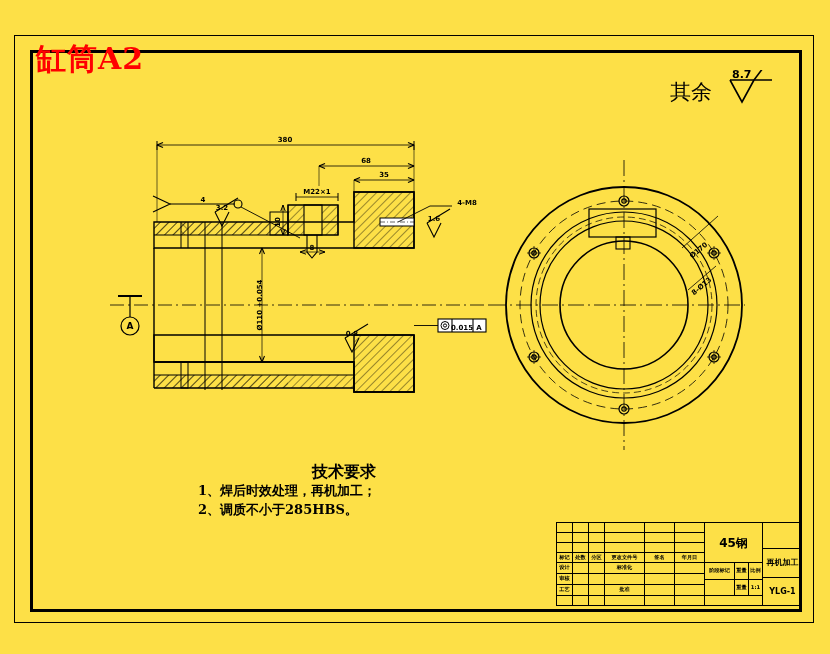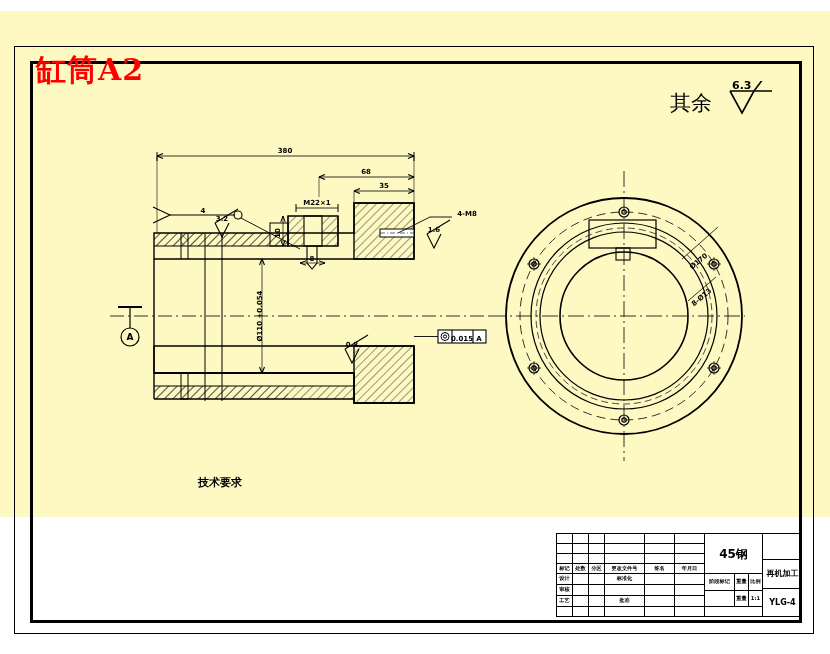--- a/index.html
+++ b/index.html
@@ -1,18 +1,18 @@
 <!DOCTYPE html>
 <html><head>
 <meta charset="utf-8">
 <style>
   html,body{margin:0;padding:0;background:#ffffff;}
   body{width:830px;height:654px;position:relative;overflow:hidden;
        font-family:"Liberation Serif", serif;}
-  .root{position:absolute;left:0;top:11px;width:830px;height:506px;background:#fef9c3;}
+  .root{position:absolute;left:0;top:0;width:830px;height:654px;background:#fde047;}
 
   
   .outer-border{position:absolute;left:14px;top:35px;width:800px;height:588px;
                 border:1px solid #000;box-sizing:border-box;}
   .inner-border{position:absolute;left:30px;top:50px;width:772px;height:562px;
                 border:3px solid #000;box-sizing:border-box;}
 
   
   .red-title{position:absolute;left:36px;top:44px;color:#ff0000;
              font-family:"DejaVu Serif", serif;font-weight:bold;font-size:30px;
@@ -26,21 +26,21 @@
              font-family:"DejaVu Sans",sans-serif;}
 
   
   svg.layer{position:absolute;left:0;top:0;width:830px;height:654px;
             pointer-events:none;overflow:visible;}
   svg text{font-family:"DejaVu Sans",sans-serif;fill:#000;}
 
   
   .tech{position:absolute;left:198px;top:462px;font-family:"DejaVu Serif",serif;
         font-size:13px;font-weight:bold;line-height:19px;white-space:nowrap;}
-  .tech .hd{font-size:11px;text-align:right;}
+  .tech .hd{font-size:16px;text-align:right;}
 
   
   .tblock{position:absolute;left:556px;top:522px;width:246px;height:84px;
           border:1.6px solid #000;box-sizing:border-box;}
   .tb-cell{position:absolute;box-sizing:border-box;border-right:1px solid #000;
            border-bottom:1px solid #000;font-family:"DejaVu Sans",sans-serif;
            font-size:5.2px;font-weight:bold;display:flex;align-items:center;
            justify-content:center;overflow:hidden;line-height:1;}
   .tb-cell.nb{border-bottom:none;}
   .tb-cell.nr{border-right:none;}
@@ -51,21 +51,21 @@
 <body>
 
 <div class="root">
 
   <div class="outer-border"></div>
   <div class="inner-border"></div>
 
   <div class="red-title">缸筒A2</div>
 
   <div class="qiyu">其余</div>
-  <div class="rough-val">6.3</div>
+  <div class="rough-val">8.7</div>
   <svg class="rough-sym" viewBox="0 0 46 42">
     <polyline points="2,10 14,32 26,10" fill="none" stroke="#000" stroke-width="1.6"></polyline>
     <line x1="2" y1="10" x2="44" y2="10" stroke="#000" stroke-width="1.6"></line>
     <line x1="26" y1="10" x2="44" y2="-14" stroke="#000" stroke-width="1.6"></line>
   </svg>
 
   <svg class="layer" viewBox="0 0 830 654">
     <g stroke="#000" fill="none" stroke-width="1">
 
       <defs>
@@ -261,20 +261,22 @@
       <text x="130" y="329" text-anchor="middle" font-size="9">A</text>
       <text x="462" y="330" text-anchor="middle" font-size="7">0.015</text>
       <text x="479" y="330" text-anchor="middle" font-size="7">A</text>
       <text x="700" y="252" text-anchor="middle" transform="rotate(-40 700 252)">Ø170</text>
       <text x="703" y="288" text-anchor="middle" transform="rotate(-40 703 288)">8-Ø13</text>
     </g>
   </svg>
 
   <div class="tech">
     <div class="hd">技术要求</div>
+    <div>1、焊后时效处理，再机加工；</div>
+    <div>2、调质不小于285HBS。</div>
   </div>
 
   <div class="tblock">
 
     <div class="tb-cell" style="left:0;top:0;width:16px;height:10px;"></div>
     <div class="tb-cell" style="left:16px;top:0;width:16px;height:10px;"></div>
     <div class="tb-cell" style="left:32px;top:0;width:16px;height:10px;"></div>
     <div class="tb-cell" style="left:48px;top:0;width:40px;height:10px;"></div>
     <div class="tb-cell" style="left:88px;top:0;width:30px;height:10px;"></div>
     <div class="tb-cell" style="left:118px;top:0;width:30px;height:10px;"></div>
@@ -332,16 +334,16 @@
     <div class="tb-cell" style="left:148px;top:40px;width:30px;height:17px;">阶段标记</div>
     <div class="tb-cell" style="left:178px;top:40px;width:14px;height:17px;">重量</div>
     <div class="tb-cell" style="left:192px;top:40px;width:14px;height:17px;">比例</div>
     <div class="tb-cell" style="left:148px;top:57px;width:30px;height:16px;"></div>
     <div class="tb-cell" style="left:178px;top:57px;width:14px;height:16px;">重量</div>
     <div class="tb-cell" style="left:192px;top:57px;width:14px;height:16px;">1:1</div>
     <div class="tb-cell nb" style="left:148px;top:73px;width:58px;height:10px;"></div>
 
     <div class="tb-cell nr" style="left:206px;top:0;width:39px;height:26px;"></div>
     <div class="tb-cell nr tb-name" style="left:206px;top:26px;width:39px;height:29px;">再机加工</div>
-    <div class="tb-cell nr nb tb-name" style="left:206px;top:55px;width:39px;height:28px;">YLG-4</div>
+    <div class="tb-cell nr nb tb-name" style="left:206px;top:55px;width:39px;height:28px;">YLG-1</div>
   </div>
 
 </div>
 
 </body></html>

